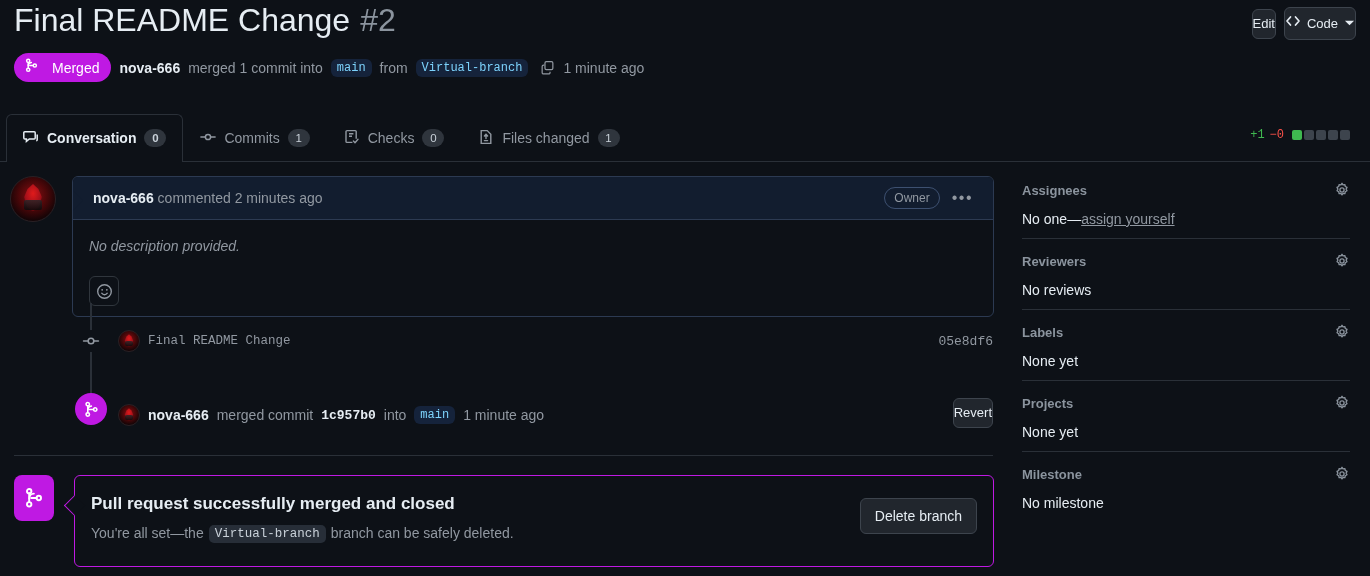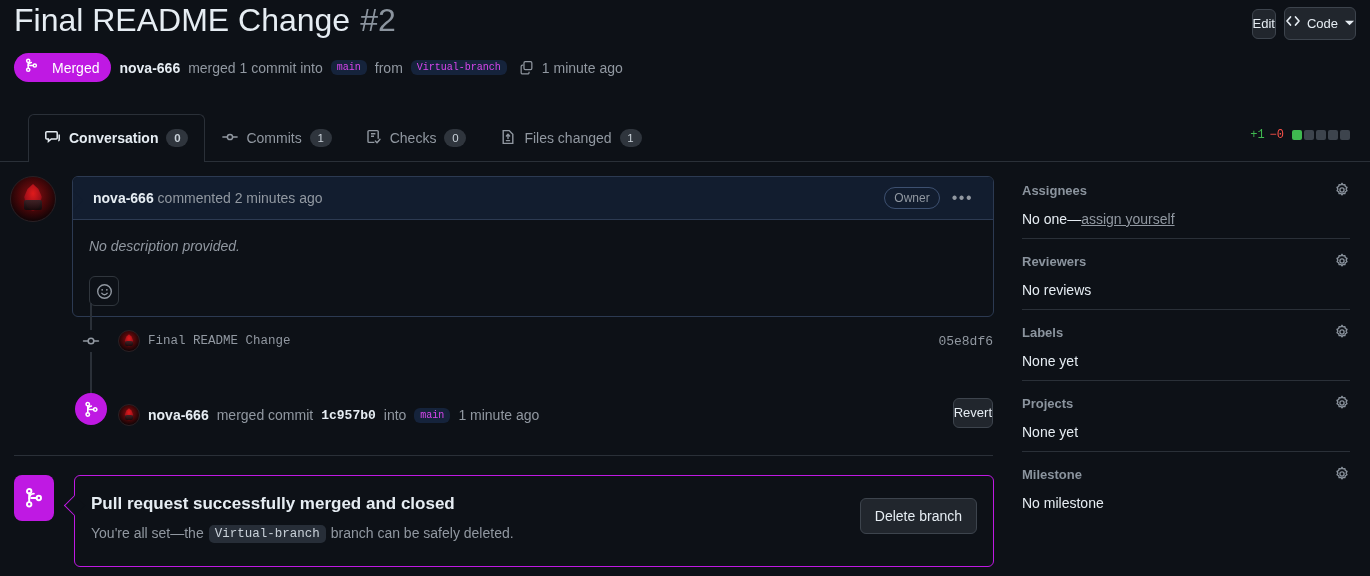--- a/index.html
+++ b/index.html
@@ -29,29 +29,29 @@
   }
 
   #subhead{position:absolute;left:14px;top:53px;display:flex;align-items:center;gap:8px;font-size:14px;color:#9198a1;}
   #merged-badge{
     background:#bf19e3;color:#ffffff;border-radius:999px;
     padding:5px 12px 5px 10px;font-size:14px;font-weight:500;
     display:inline-flex;align-items:center;gap:13px;line-height:18px;
   }
   #subhead .user{color:#e6edf3;font-weight:700;}
   .branch-chip{
-    background:#15233b;color:#d946ef;border-radius:6px;
-    padding:2px 6px;font-size:10px;
+    background:#15233b;color:#7dd3fc;border-radius:6px;
+    padding:2px 6px;font-size:12px;
     font-family:"Liberation Mono", monospace;
   }
   #copy-icon{margin-left:4px;display:inline-flex;align-items:center;}
 
   
   #tabbar{position:absolute;left:0;top:114px;width:1370px;height:47px;border-bottom:1px solid #2a3038;}
-  #tabs{position:absolute;left:28px;top:0;display:flex;align-items:flex-start;height:47px;}
+  #tabs{position:absolute;left:6px;top:0;display:flex;align-items:flex-start;height:47px;}
   .tab{
     display:flex;align-items:center;gap:8px;
     padding:10px 16px;font-size:14px;color:#9198a1;cursor:pointer;
     border:1px solid transparent;border-bottom:none;border-radius:6px 6px 0 0;
     height:26px;box-sizing:content-box;
   }
   .tab.active{
     color:#e6edf3;font-weight:600;
     background:#0d1117;border-color:#2a3038;
     position:relative;

